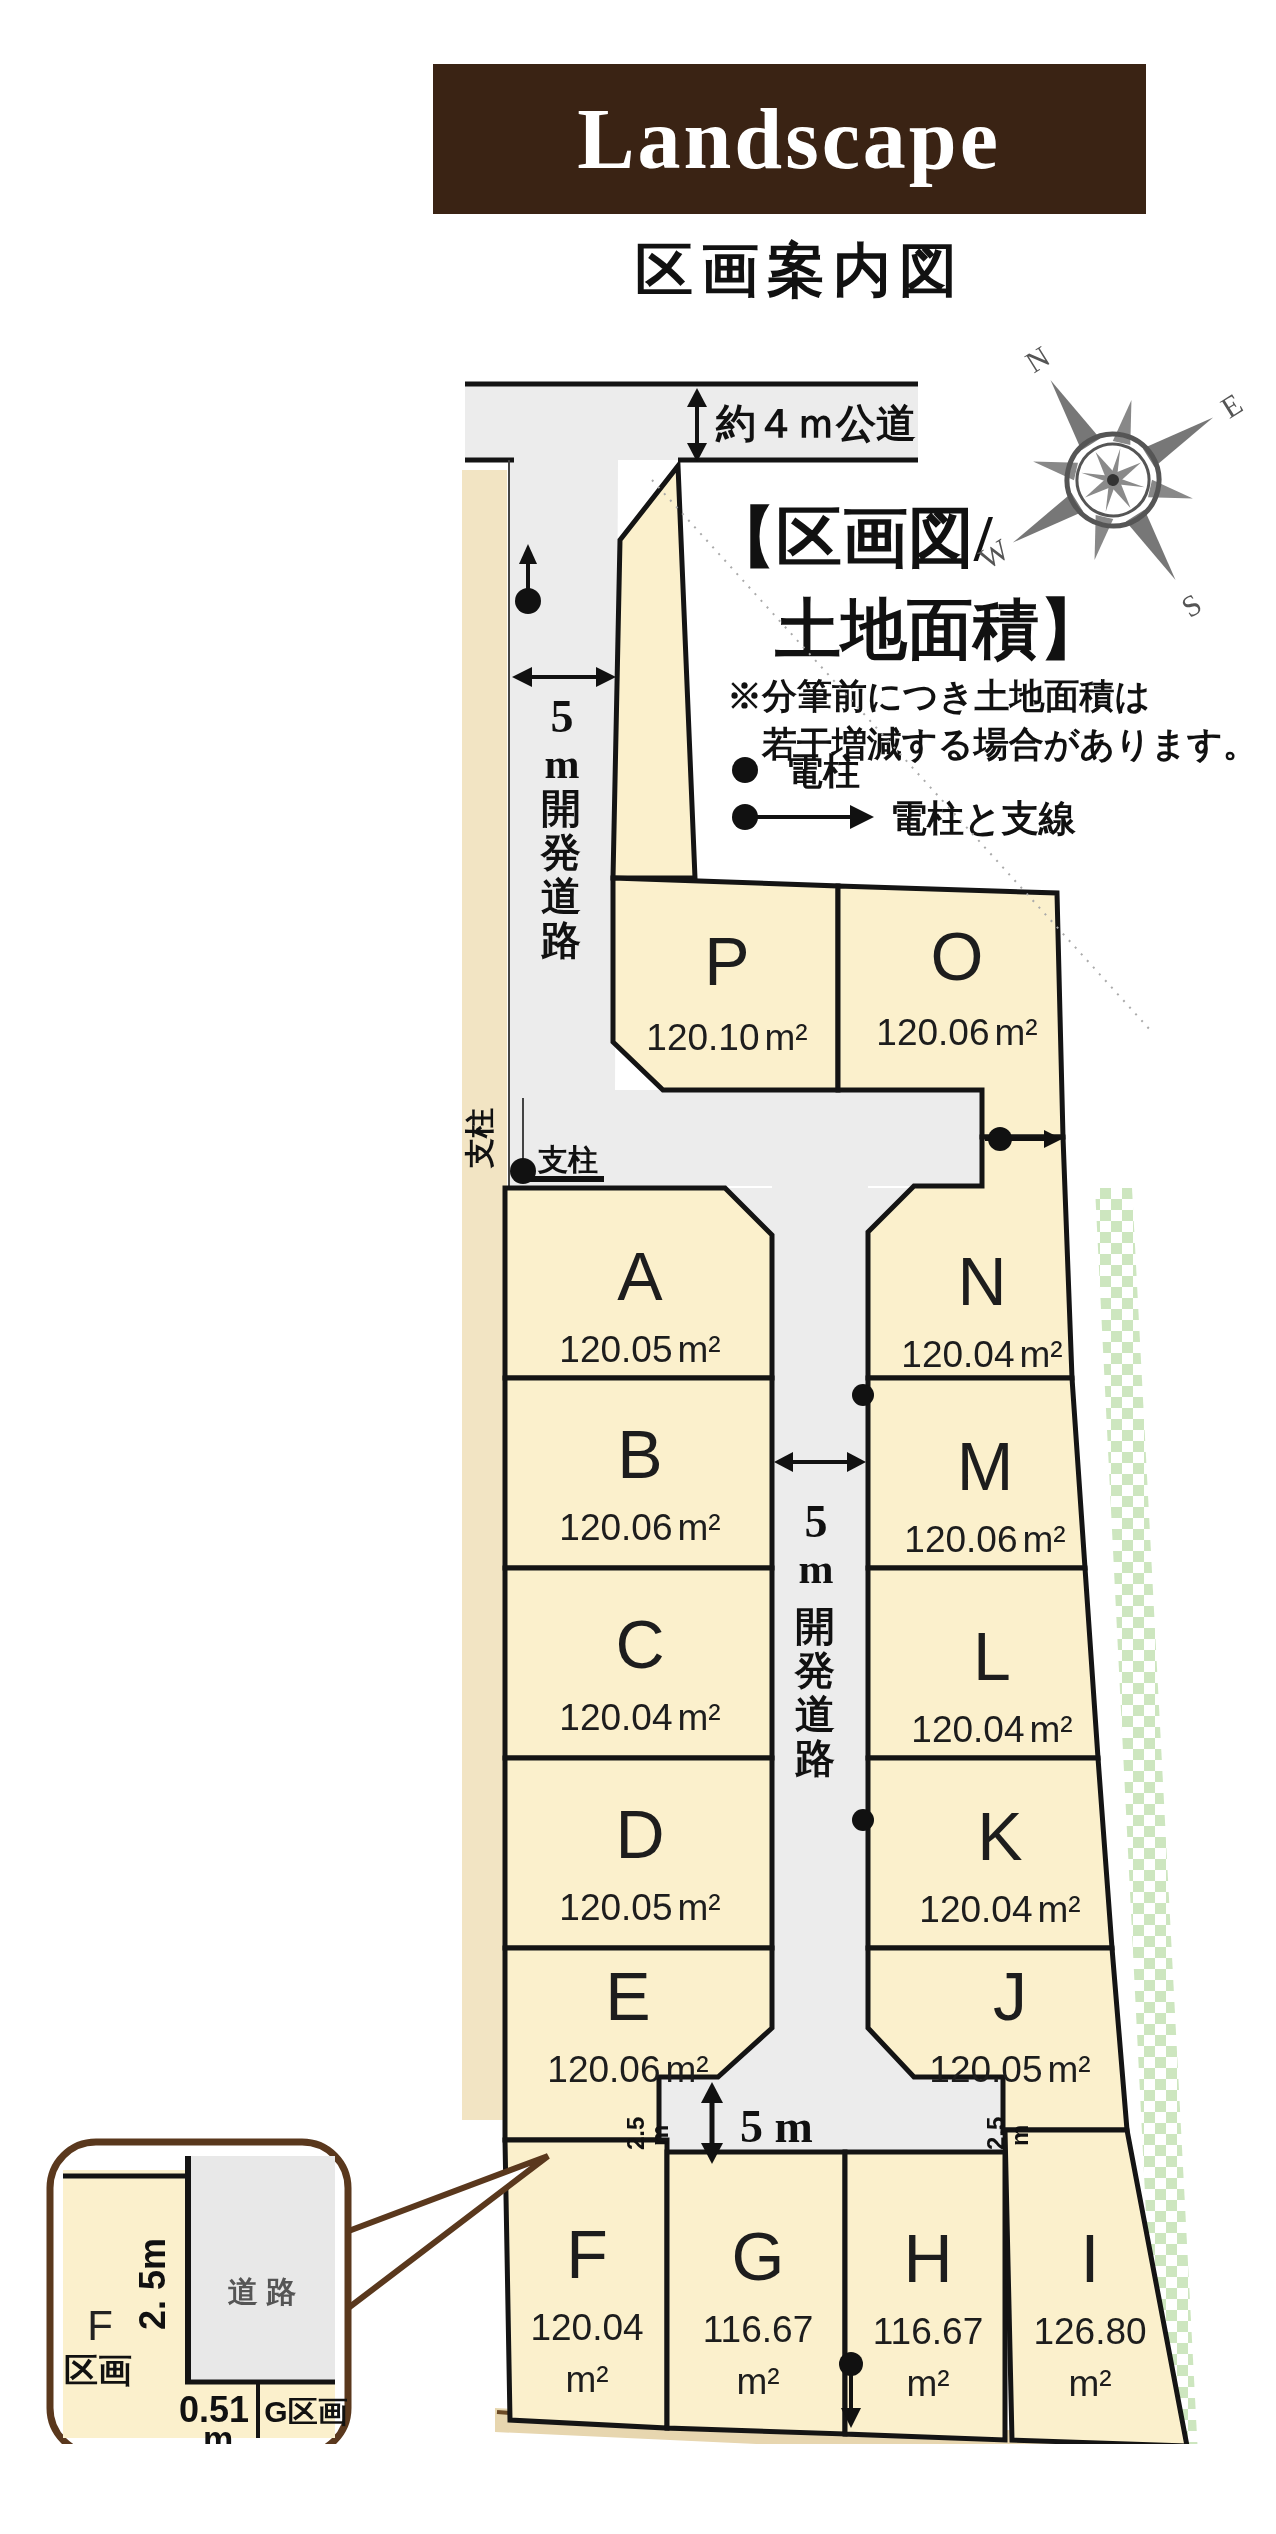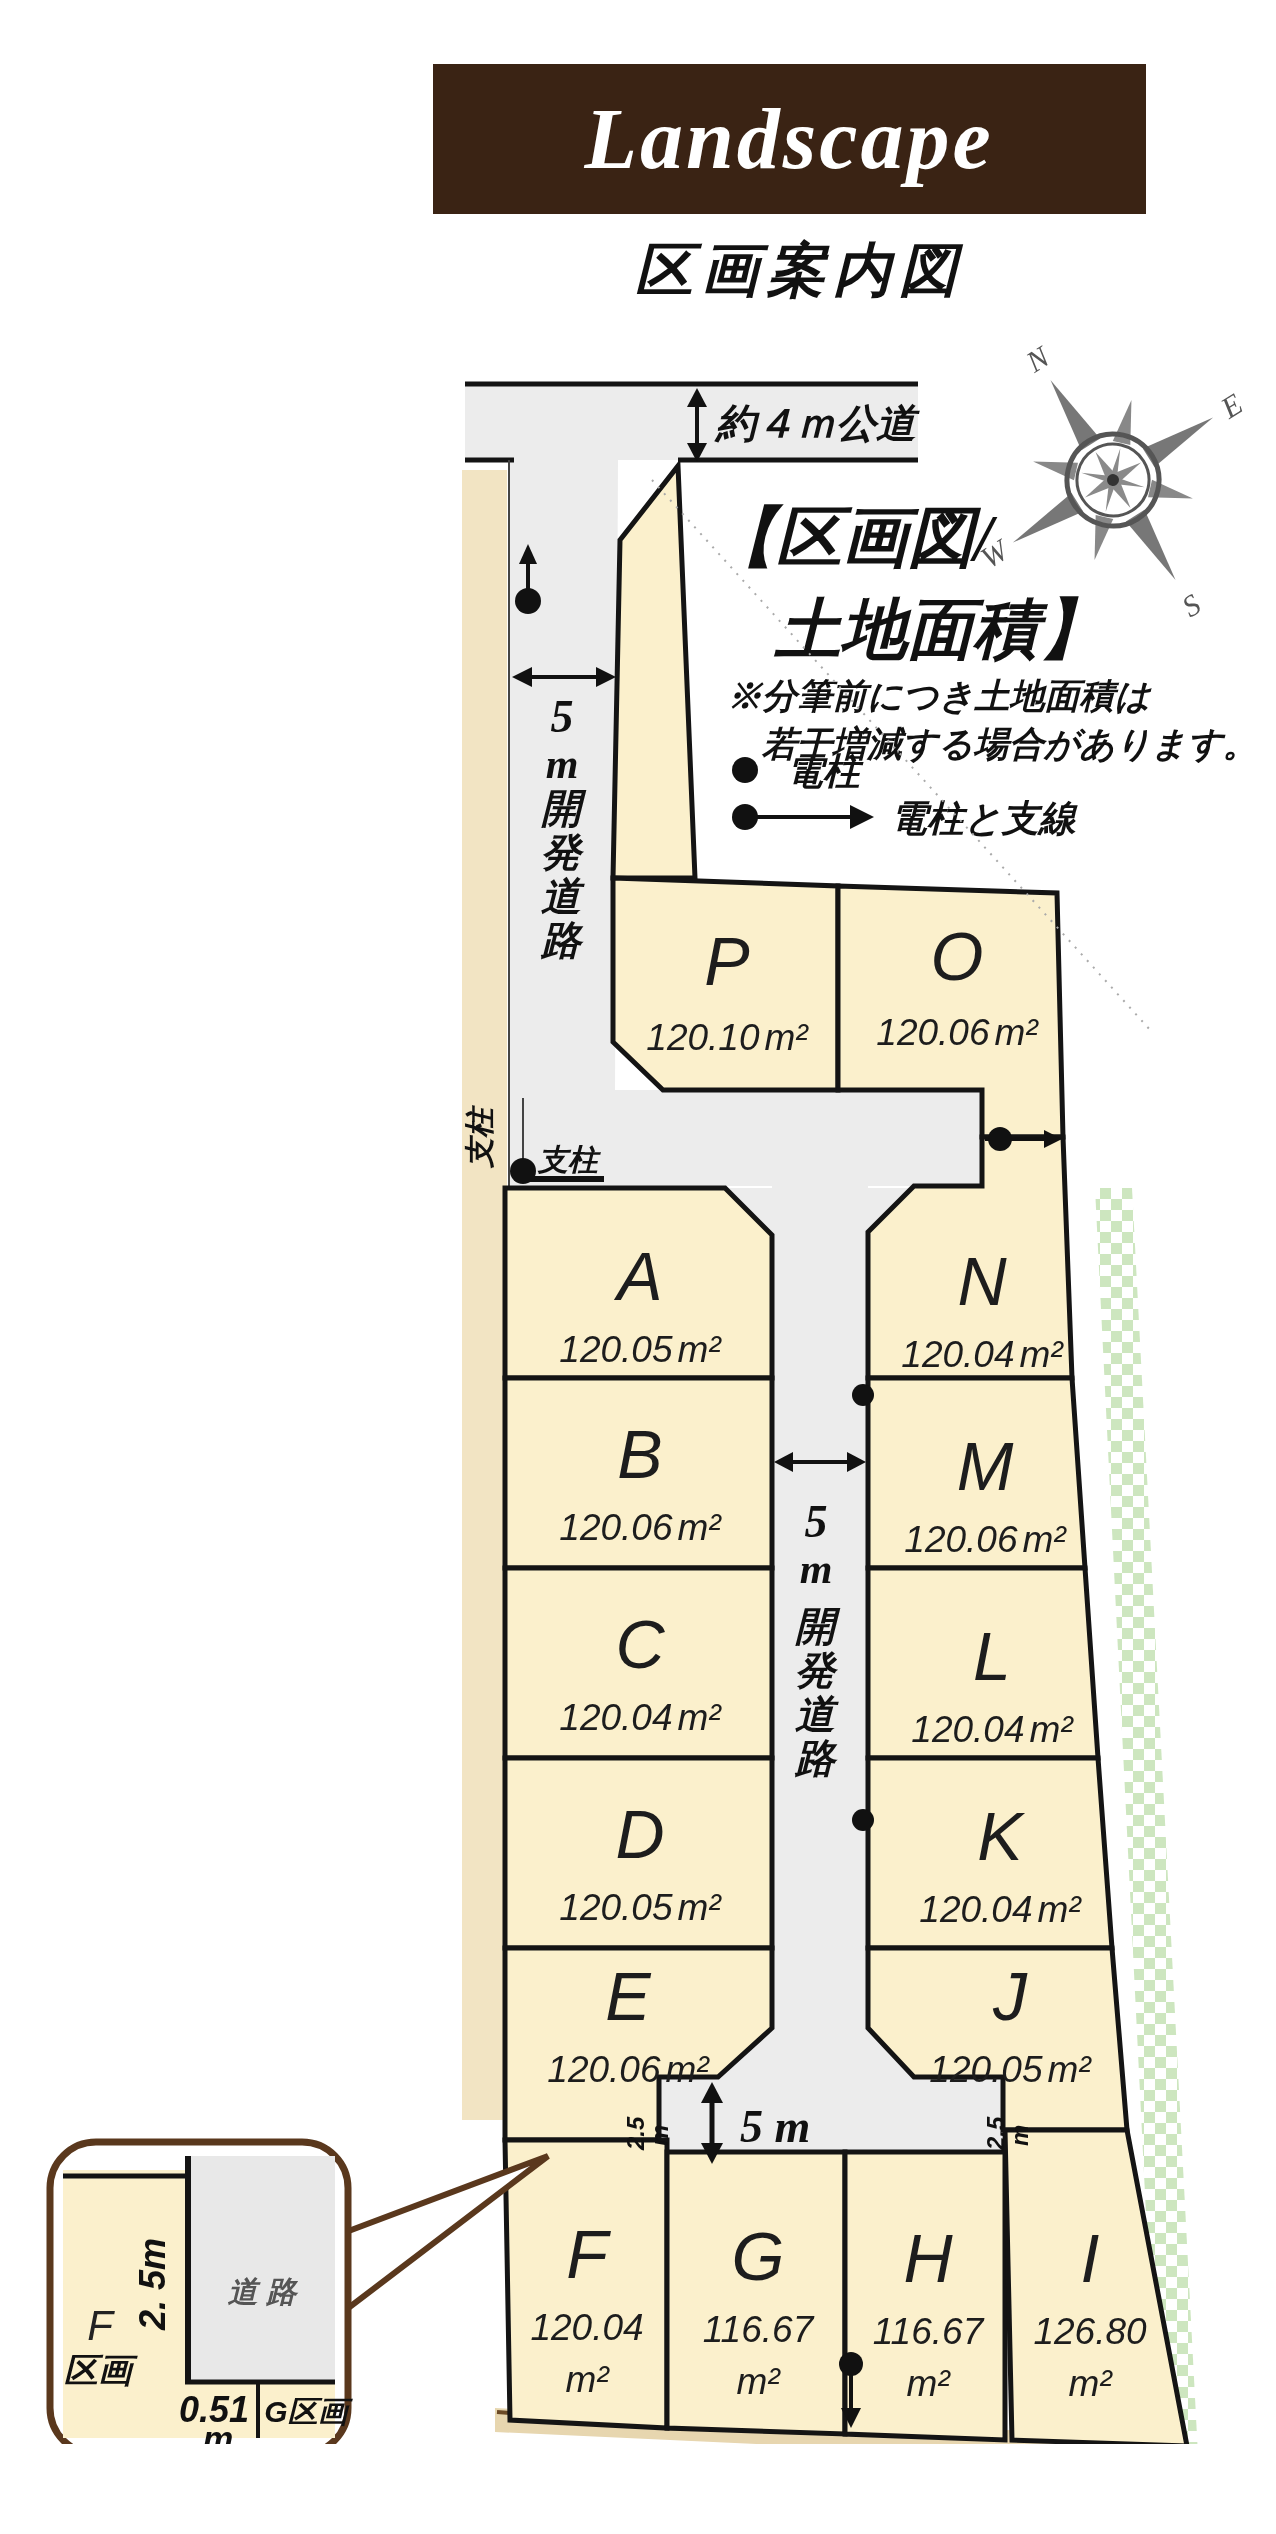--- a/index.html
+++ b/index.html
@@ -1,17 +1,17 @@
 <!DOCTYPE html>
 <html><head>
 <meta charset="utf-8">
 <style>
   html,body{margin:0;padding:0;background:#ffffff;}
   .page{position:relative;width:1276px;height:2444px;background:#fff;overflow:hidden;
-        font-family:"Liberation Sans",sans-serif;font-style:italic;}
+        font-family:"Liberation Sans",sans-serif;}
   svg text{user-select:none;}
   .jp-bold{font-family:"Liberation Sans",sans-serif;font-weight:bold;fill:#111;}
   .serif-dim{font-family:"Liberation Serif",serif;font-weight:bold;fill:#111;}
   .plot{fill:#FBF0CC;stroke:#141414;stroke-width:5;stroke-linejoin:miter;}
   .road{fill:#ECECEC;}
   .blkline{stroke:#141414;stroke-width:5;fill:none;}
   .thinline{stroke:#444;stroke-width:2;fill:none;}
   .plot-letter{font-family:"Liberation Sans",sans-serif;font-weight:400;font-size:68px;fill:#1d1d1d;}
   .plot-area{font-family:"Liberation Sans",sans-serif;font-weight:400;font-size:37px;fill:#1d1d1d;}
   .sym{fill:#111;}

